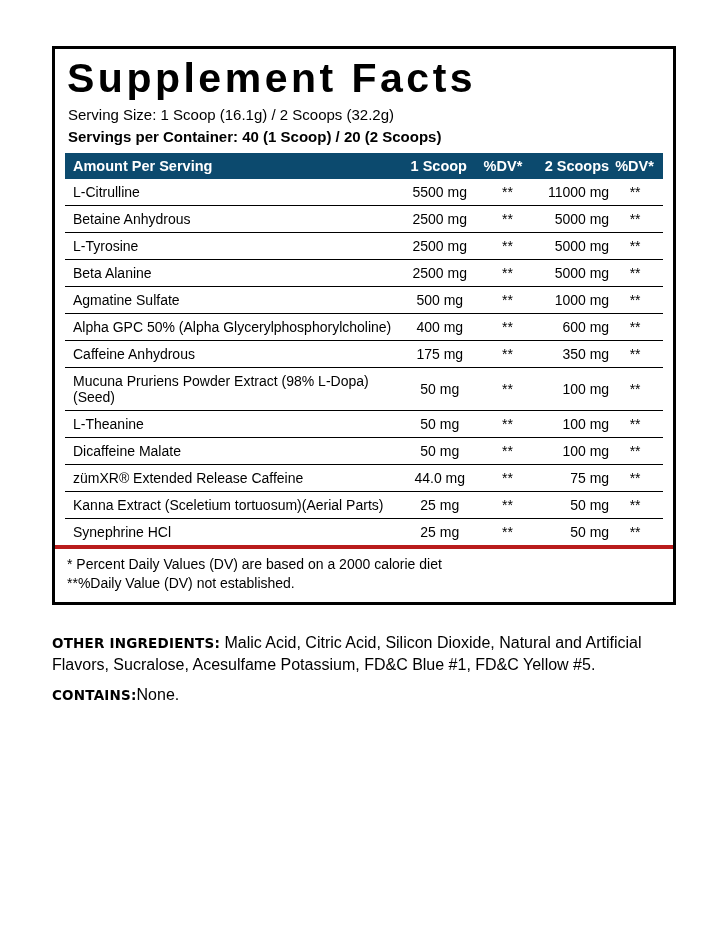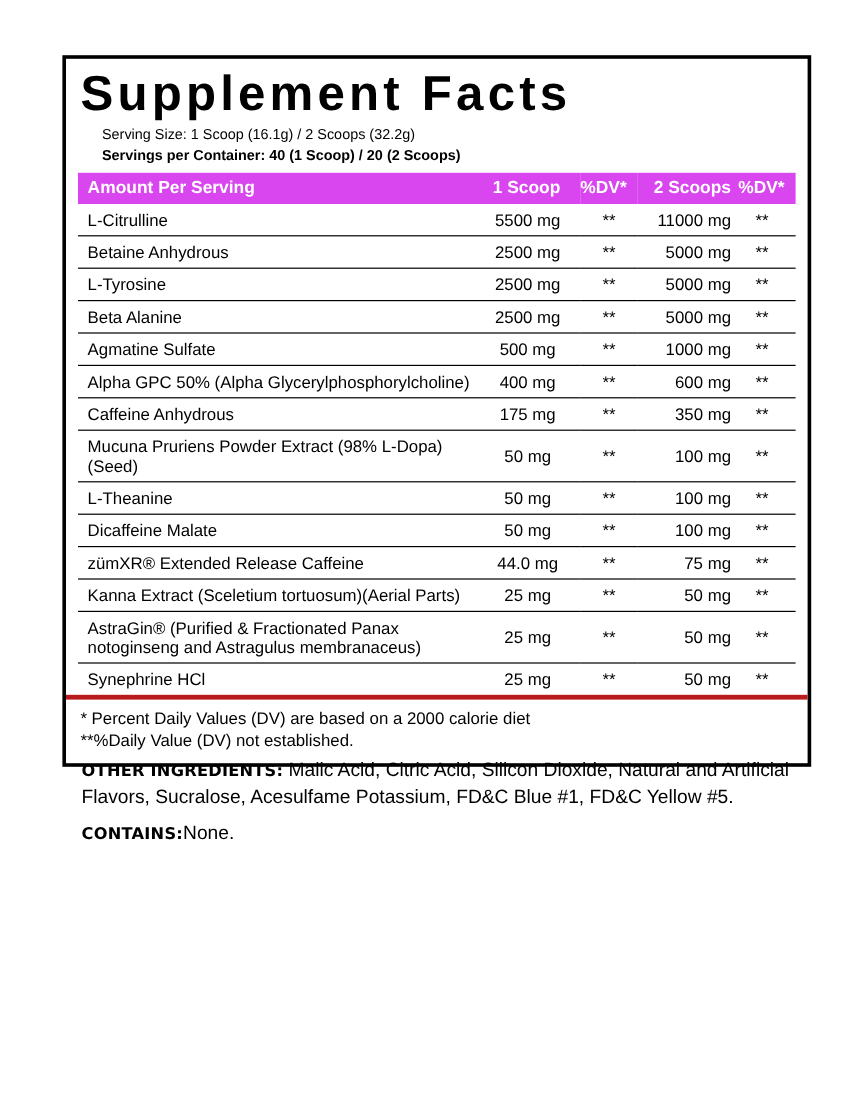--- a/index.html
+++ b/index.html
@@ -36,39 +36,39 @@
     padding: 6px 10px 0 10px;
   }
   .title {
     font-size: 41px;
     font-weight: bold;
     letter-spacing: 3.5px;
     line-height: 1.05;
     margin: 2px 0 4px 2px;
   }
   .serving-line {
-    font-size: 12px;
+    font-size: 15px;
     line-height: 1.45;
-    margin-left: 20px;
+    margin-left: 3px;
   }
   .serving-bold {
     font-weight: bold;
   }
   table.facts {
     width: 100%;
     border-collapse: collapse;
     margin-top: 5px;
     font-size: 14px;
   }
   table.facts td {
     padding: 5px 0 5px 0;
     vertical-align: middle;
   }
   .hdr-row {
-    background: #d946ef;
+    background: #0c4a6e;
     color: #fff;
     font-weight: bold;
   }
   .hdr-row td {
     padding: 4px 0 5px 0;
     font-size: 14.5px;
   }
   .c-name  { width: 56%; padding-left: 8px !important; }
   .c-amt1  { width: 14%; text-align: center; padding-right: 4px !important; white-space: nowrap;}
   .c-dv1   { width: 8%;  text-align: center; white-space: nowrap;}
@@ -97,21 +97,21 @@
     width: 628px;
     font-size: 16px;
     line-height: 1.35;
   }
   .lbl {
     font-family: "DejaVu Sans", sans-serif;
     font-weight: bold;
     font-size: 13.5px;
     letter-spacing: 0.2px;
   }
-  .after p { margin: 0 0 9px 16px; }
+  .after p { margin: 0 0 9px 0; }
 </style>
 </head>
 <body>
 
 <div class="page">
 
   <div class="panel">
     <div class="inner">
       <div class="title">Supplement Facts</div>
       <div class="serving-line">Serving Size: 1 Scoop (16.1g) / 2 Scoops (32.2g)</div>
@@ -205,27 +205,20 @@
             <td class="c-dv2">**</td>
           </tr>
           <tr class="item">
             <td class="c-name">Kanna Extract (Sceletium tortuosum)(Aerial Parts)</td>
             <td class="c-amt1">25 mg</td>
             <td class="c-dv1">**</td>
             <td class="c-amt2">50 mg</td>
             <td class="c-dv2">**</td>
           </tr>
           <tr class="item">
-            <td class="c-name">AstraGin® (Purified &amp; Fractionated Panax notoginseng and Astragulus membranaceus)</td>
-            <td class="c-amt1">25 mg</td>
-            <td class="c-dv1">**</td>
-            <td class="c-amt2">50 mg</td>
-            <td class="c-dv2">**</td>
-          </tr>
-          <tr class="item">
             <td class="c-name">Synephrine HCl</td>
             <td class="c-amt1">25 mg</td>
             <td class="c-dv1">**</td>
             <td class="c-amt2">50 mg</td>
             <td class="c-dv2">**</td>
           </tr>
         </tbody>
       </table>
     </div>
 

